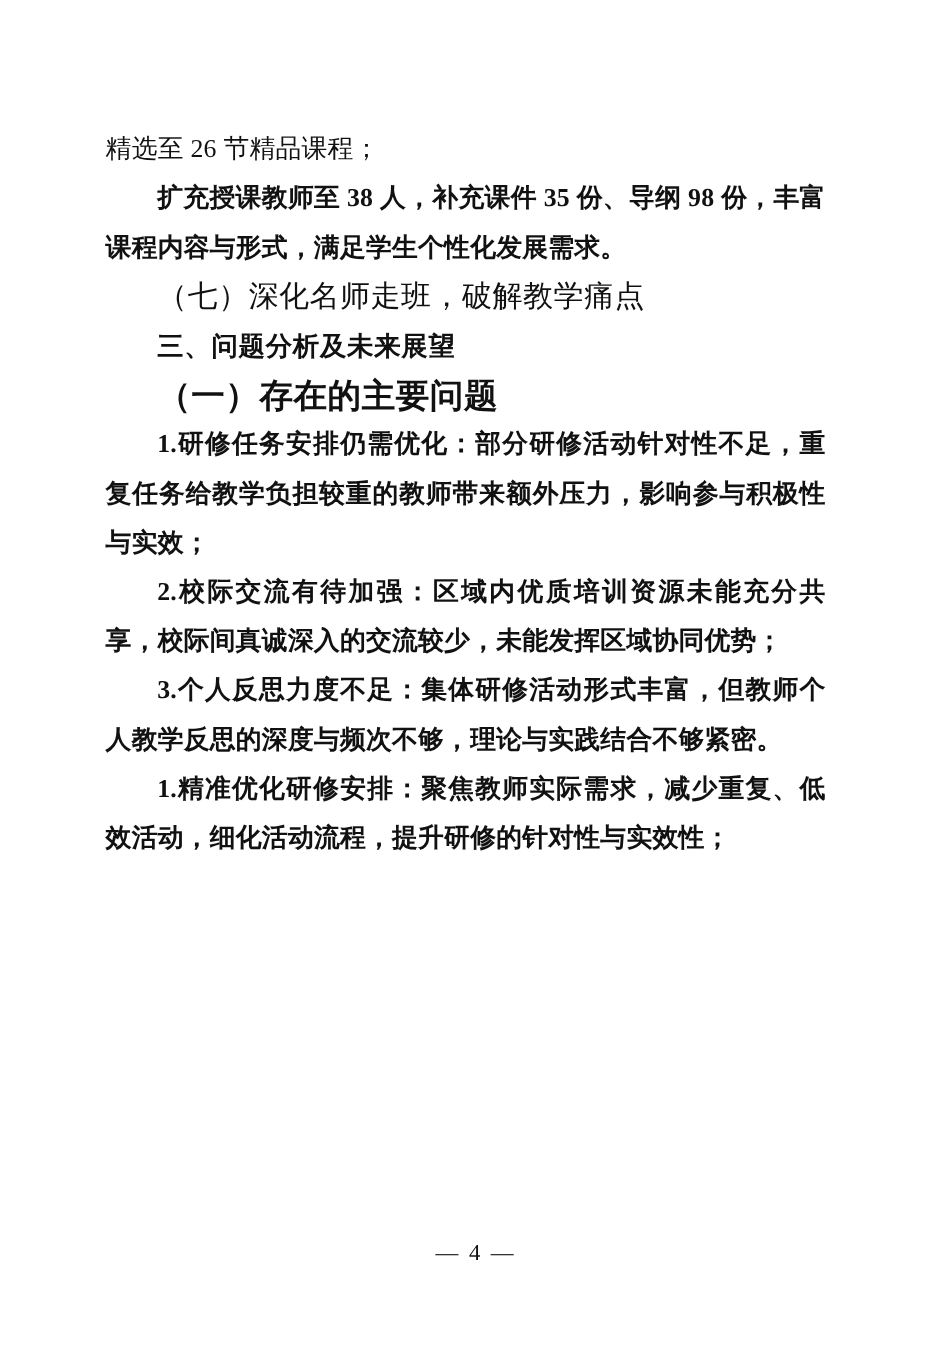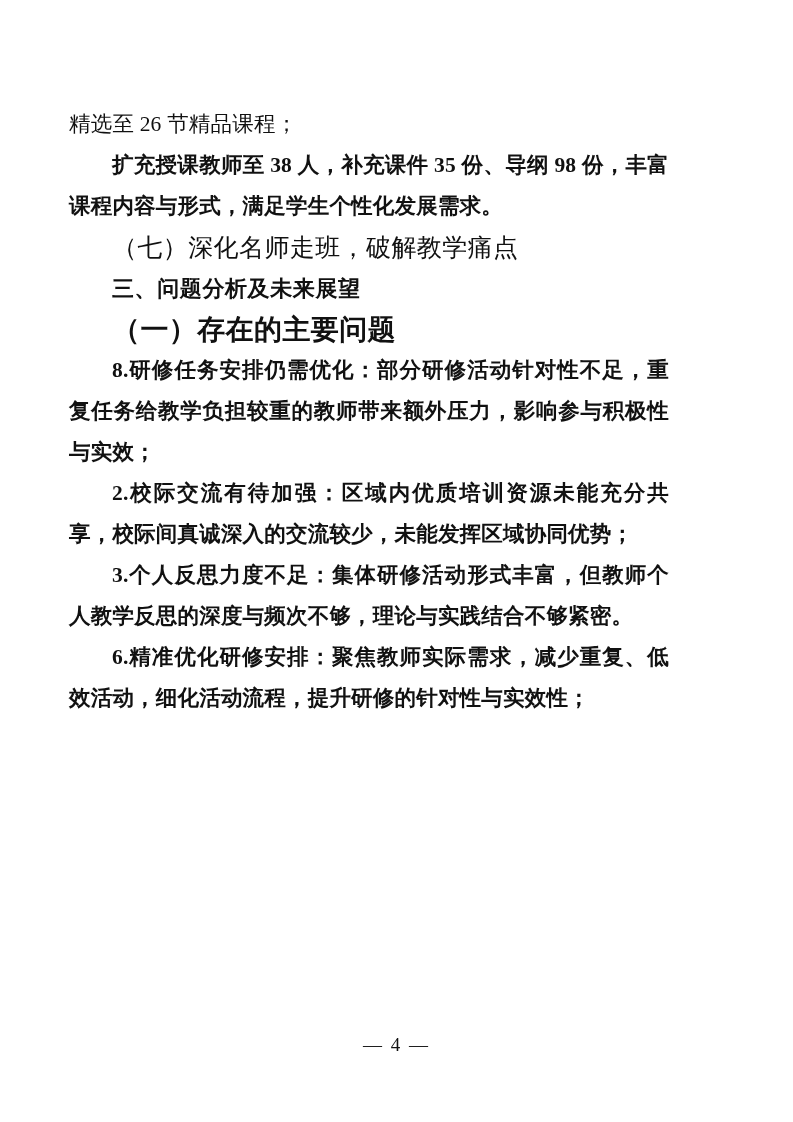--- a/index.html
+++ b/index.html
@@ -15,21 +15,21 @@
     position: relative;
     overflow: hidden;
   }
   .page {
     position: absolute;
     left: 0;
     top: 0;
     width: 793px;
     height: 1122px;
     box-sizing: border-box;
-    padding: 104px 92px 40px 69px;
+    padding: 104px 92px 40px 88px;
   }
   .doc-body {
     width: 600px;
   }
   p {
     margin: 0;
     font-size: 21.5px;
     line-height: 41px;
     text-align: justify;
     text-justify: inter-ideograph;
@@ -88,26 +88,26 @@
     <p class="indent">扩充授课教师至 38 人，补充课件 35 份、导纲 98 份，丰富课程内容与形式，满足学生个性化发展需求。</p>
 
     <p class="heading">（七）深化名师走班，破解教学痛点</p>
 
 
 
     <p class="heading-main">三、问题分析及未来展望</p>
 
     <p class="heading-sub">（一）存在的主要问题</p>
 
-    <p class="indent">8.研修任务安排仍需优化：部分研修活动针对性不足，重复任务给教学负担较重的教师带来额外压力，影响参与积极性与实效；</p>
+    <p class="indent">1.研修任务安排仍需优化：部分研修活动针对性不足，重复任务给教学负担较重的教师带来额外压力，影响参与积极性与实效；</p>
 
     <p class="indent">2.校际交流有待加强：区域内优质培训资源未能充分共享，校际间真诚深入的交流较少，未能发挥区域协同优势；</p>
 
     <p class="indent">3.个人反思力度不足：集体研修活动形式丰富，但教师个人教学反思的深度与频次不够，理论与实践结合不够紧密。</p>
 
 
-    <p class="indent">6.精准优化研修安排：聚焦教师实际需求，减少重复、低效活动，细化活动流程，提升研修的针对性与实效性；</p>
+    <p class="indent">1.精准优化研修安排：聚焦教师实际需求，减少重复、低效活动，细化活动流程，提升研修的针对性与实效性；</p>
 
 
   </div>
 
   <div class="footer">— 4 —</div>
 </div>
 
 </body></html>

